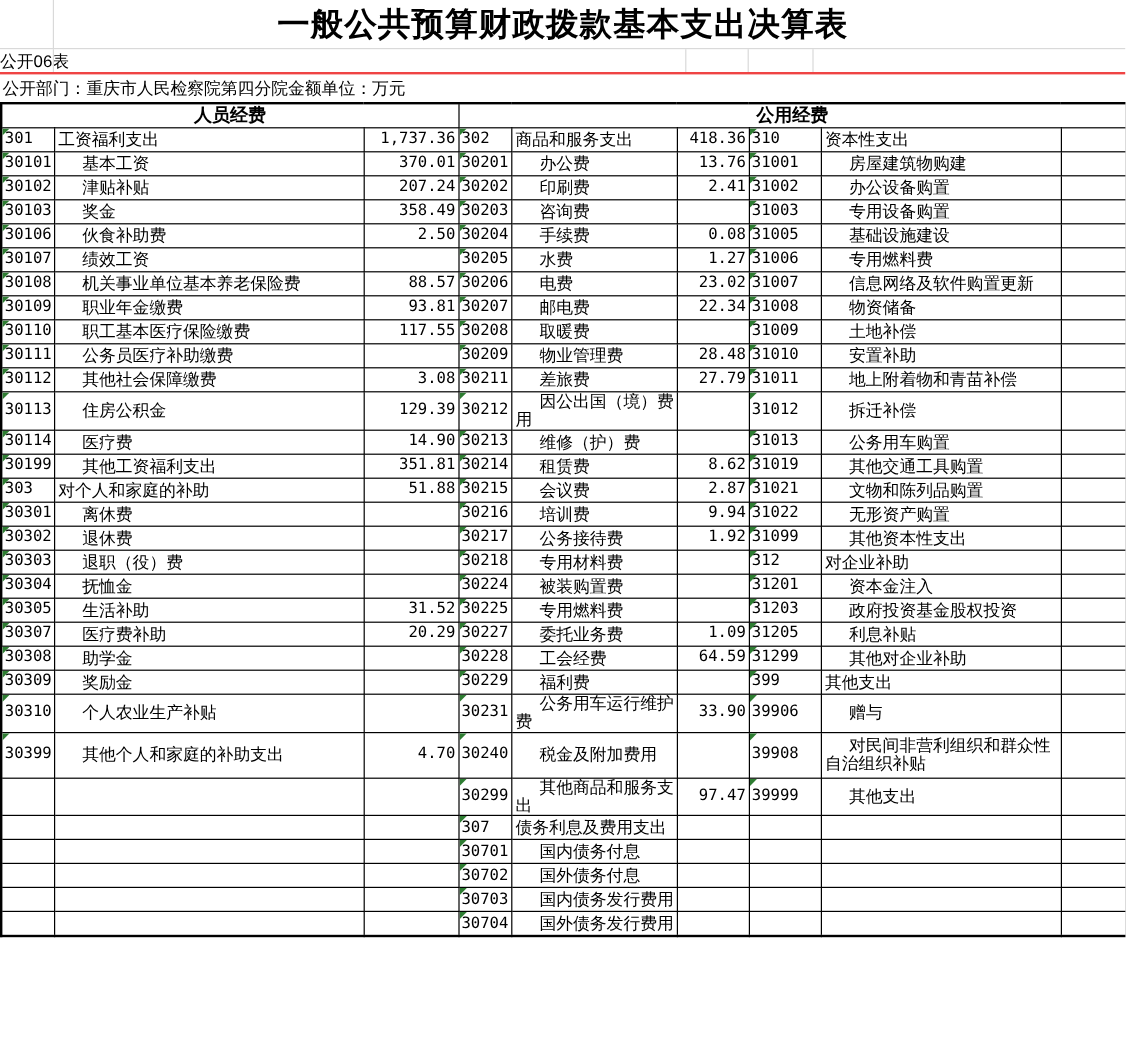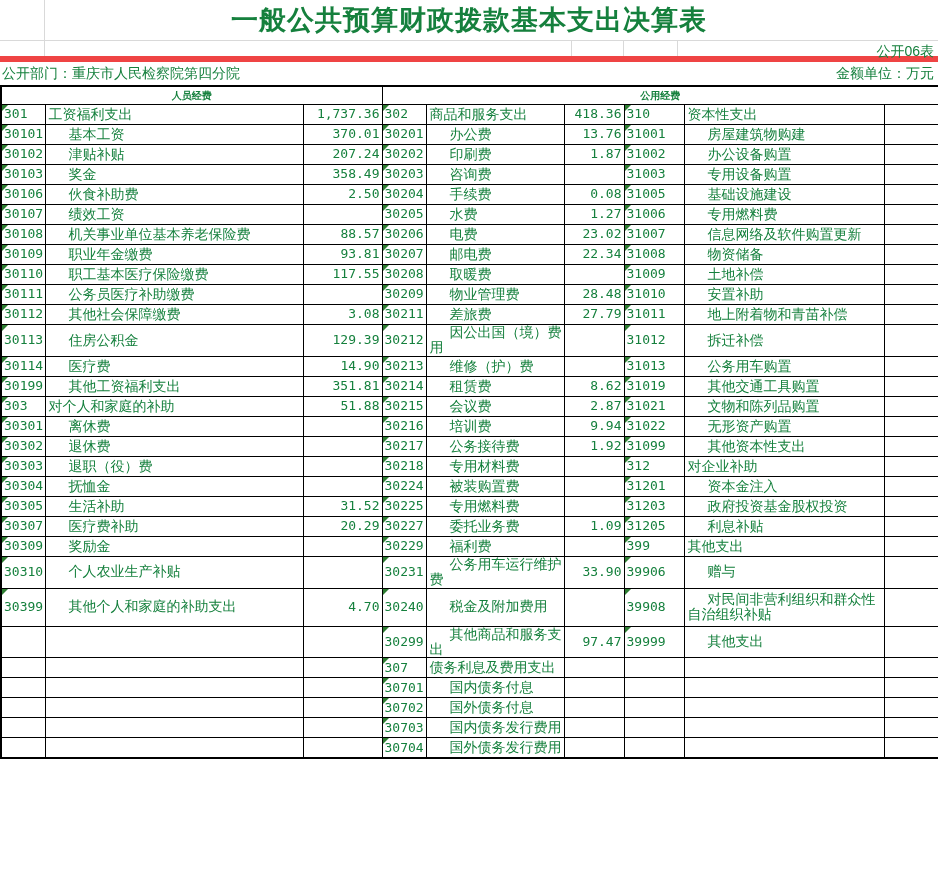--- a/index.html
+++ b/index.html
@@ -1,31 +1,31 @@
 <!DOCTYPE html>
 <html><head>
 <meta charset="utf-8">
 <style>
   html,body { margin:0; padding:0; background:#fff; }
-  .page { width:938px; height:883px; background:#fff; color:#15803d;
+  .page { width:938px; height:883px; background:#fff; color:#000000;
           font-family:"Liberation Sans", sans-serif; position:relative; overflow:hidden; }
 
   
   .titlebar { height:41px; position:relative; border-bottom:1px solid #d9d9d9; box-sizing:border-box; }
   .titlebar .t { font-size:27px; font-weight:bold; text-align:center; line-height:40px; letter-spacing:1px; }
   .vline { position:absolute; top:0; bottom:0; width:1px; background:#d9d9d9; }
-  .row2 { height:21px; position:relative; border-bottom:6px solid #ef4444; box-sizing:border-box;
-          font-size:14px; line-height:20px; text-align:right; padding-right:4px; }
-  .row3 { height:23px; display:flex; justify-content:space-between; align-items:center;
+  .row2 { height:21px; position:relative; border-bottom:2px solid #ef4444; box-sizing:border-box;
+          font-size:14px; line-height:20px; padding-right:4px; }
+  .row3 { height:23px; display:flex; align-items:center;
           font-size:14px; padding:0 4px 0 2px; box-sizing:border-box; }
 
   
   table.grid { border-collapse:collapse; table-layout:fixed; width:938px; border:2px solid #000; }
   .grid th, .grid td { border:1px solid #000; padding:0; overflow:hidden; vertical-align:middle; }
-  tr.band th { height:17px; font-size:10px; font-weight:bold; text-align:center; }
+  tr.band th { height:17px; font-size:15px; font-weight:bold; text-align:center; }
   tr.hdr th { height:61px; font-size:15px; font-weight:bold; text-align:center; line-height:1.12; padding:0 1px; }
   tbody td { height:19px; font-size:14px; line-height:1.1; }
   tr.tall td { height:37px; }
   td.code { text-align:left; padding-left:2px; position:relative;
             font-family:"DejaVu Sans Mono", monospace; font-size:13px; }
   td.subj { padding-left:3px; }
   td.subj.lvl1 { text-indent:20px; }
   td.num  { text-align:right; padding-right:2px;
             font-family:"DejaVu Sans Mono", monospace; font-size:13px; }
   b.tri { position:absolute; top:0; left:0; width:0; height:0;
@@ -94,21 +94,21 @@
           <td class="code"><b class="tri" style="border-top-color: rgb(46, 125, 50);"></b><span>31001</span></td>
           <td class="subj lvl1">房屋建筑物购建</td>
           <td class="num"></td>
         </tr>
         <tr>
           <td class="code"><b class="tri" style="border-top-color: rgb(46, 125, 50);"></b><span>30102</span></td>
           <td class="subj lvl1">津贴补贴</td>
           <td class="num">207.24</td>
           <td class="code"><b class="tri" style="border-top-color: rgb(46, 125, 50);"></b><span>30202</span></td>
           <td class="subj lvl1">印刷费</td>
-          <td class="num">1.87</td>
+          <td class="num">2.41</td>
           <td class="code"><b class="tri" style="border-top-color: rgb(46, 125, 50);"></b><span>31002</span></td>
           <td class="subj lvl1">办公设备购置</td>
           <td class="num"></td>
         </tr>
         <tr>
           <td class="code"><b class="tri" style="border-top-color: rgb(46, 125, 50);"></b><span>30103</span></td>
           <td class="subj lvl1">奖金</td>
           <td class="num">358.49</td>
           <td class="code"><b class="tri" style="border-top-color: rgb(46, 125, 50);"></b><span>30203</span></td>
           <td class="subj lvl1">咨询费</td>
@@ -298,20 +298,31 @@
           <td class="subj lvl1">医疗费补助</td>
           <td class="num">20.29</td>
           <td class="code"><b class="tri" style="border-top-color: rgb(46, 125, 50);"></b><span>30227</span></td>
           <td class="subj lvl1">委托业务费</td>
           <td class="num">1.09</td>
           <td class="code"><b class="tri" style="border-top-color: rgb(46, 125, 50);"></b><span>31205</span></td>
           <td class="subj lvl1">利息补贴</td>
           <td class="num"></td>
         </tr>
         <tr>
+          <td class="code"><b class="tri" style="border-top-color: rgb(46, 125, 50);"></b><span>30308</span></td>
+          <td class="subj lvl1">助学金</td>
+          <td class="num"></td>
+          <td class="code"><b class="tri" style="border-top-color: rgb(46, 125, 50);"></b><span>30228</span></td>
+          <td class="subj lvl1">工会经费</td>
+          <td class="num">64.59</td>
+          <td class="code"><b class="tri" style="border-top-color: rgb(46, 125, 50);"></b><span>31299</span></td>
+          <td class="subj lvl1">其他对企业补助</td>
+          <td class="num"></td>
+        </tr>
+        <tr>
           <td class="code"><b class="tri" style="border-top-color: rgb(46, 125, 50);"></b><span>30309</span></td>
           <td class="subj lvl1">奖励金</td>
           <td class="num"></td>
           <td class="code"><b class="tri" style="border-top-color: rgb(46, 125, 50);"></b><span>30229</span></td>
           <td class="subj lvl1">福利费</td>
           <td class="num"></td>
           <td class="code"><b class="tri" style="border-top-color: rgb(46, 125, 50);"></b><span>399</span></td>
           <td class="subj">其他支出</td>
           <td class="num"></td>
         </tr>

